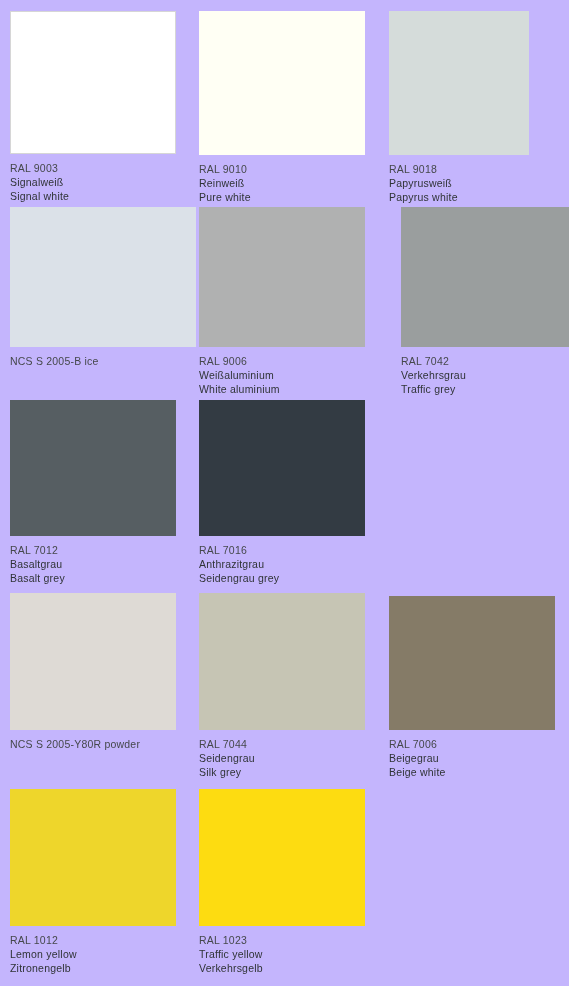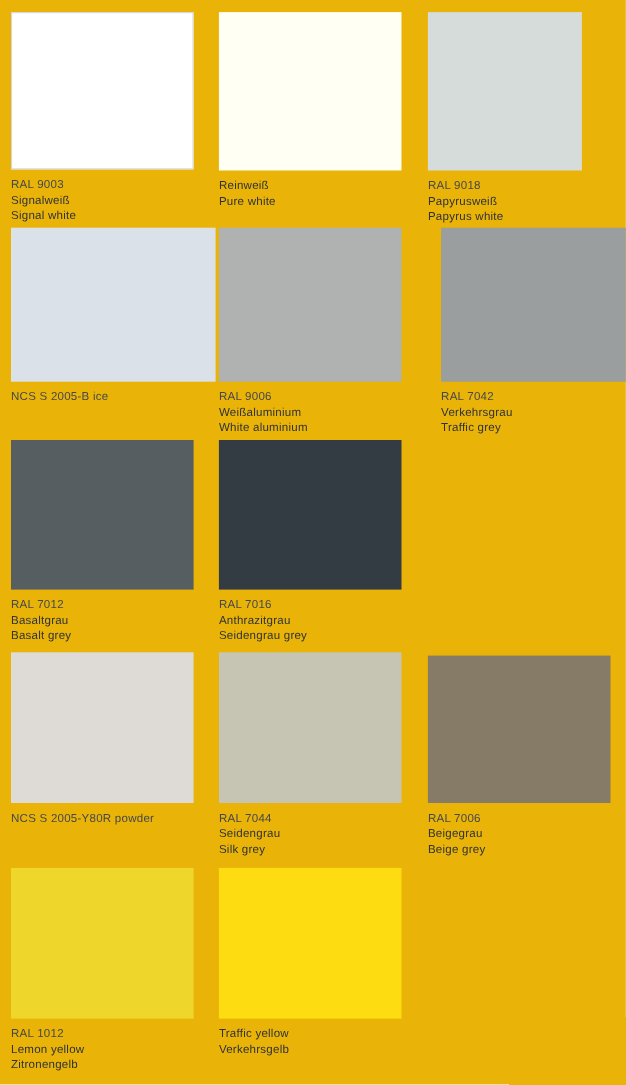--- a/index.html
+++ b/index.html
@@ -56,32 +56,33 @@
     color: #2f3336;
   }
 
   .label-en {
     color: #2f3336;
   }
 </style>
 </head>
 <body>
 
-<div id="palette" style="background: #eab308;">
+<div id="palette" style="background: #c4b5fd;">
     <div class="swatch-cell" style="left: 10px; top: 11px; width: 166px;">
       <div class="swatch-chip bordered" style="height: 143px; background: rgb(255, 255, 255); border-color: rgb(214, 214, 214);"></div>
       <div class="swatch-labels">
         <span class="label-line label-code">RAL 9003</span>
         <span class="label-line label-de">Signalweiß</span>
         <span class="label-line label-en">Signal white</span>
       </div>
     </div>
     <div class="swatch-cell" style="left: 199px; top: 11px; width: 166px;">
       <div class="swatch-chip" style="height: 144px; background: rgb(255, 255, 244);"></div>
       <div class="swatch-labels">
+        <span class="label-line label-code">RAL 9010</span>
         <span class="label-line label-de">Reinweiß</span>
         <span class="label-line label-en">Pure white</span>
       </div>
     </div>
     <div class="swatch-cell" style="left: 389px; top: 11px; width: 140px;">
       <div class="swatch-chip" style="height: 144px; background: rgb(213, 220, 218);"></div>
       <div class="swatch-labels">
         <span class="label-line label-code">RAL 9018</span>
         <span class="label-line label-de">Papyrusweiß</span>
         <span class="label-line label-en">Papyrus white</span>
@@ -137,31 +138,32 @@
         <span class="label-line label-code">RAL 7044</span>
         <span class="label-line label-de">Seidengrau</span>
         <span class="label-line label-en">Silk grey</span>
       </div>
     </div>
     <div class="swatch-cell" style="left: 389px; top: 596px; width: 166px;">
       <div class="swatch-chip" style="height: 134px; background: rgb(133, 123, 103);"></div>
       <div class="swatch-labels">
         <span class="label-line label-code">RAL 7006</span>
         <span class="label-line label-de">Beigegrau</span>
-        <span class="label-line label-en">Beige grey</span>
+        <span class="label-line label-en">Beige white</span>
       </div>
     </div>
     <div class="swatch-cell" style="left: 10px; top: 789px; width: 166px;">
       <div class="swatch-chip" style="height: 137px; background: rgb(238, 214, 43);"></div>
       <div class="swatch-labels">
         <span class="label-line label-code">RAL 1012</span>
         <span class="label-line label-en">Lemon yellow</span>
         <span class="label-line label-de">Zitronengelb</span>
       </div>
     </div>
     <div class="swatch-cell" style="left: 199px; top: 789px; width: 166px;">
       <div class="swatch-chip" style="height: 137px; background: rgb(253, 220, 17);"></div>
       <div class="swatch-labels">
+        <span class="label-line label-code">RAL 1023</span>
         <span class="label-line label-en">Traffic yellow</span>
         <span class="label-line label-de">Verkehrsgelb</span>
       </div>
     </div>
   </div>
 
 </body></html>

